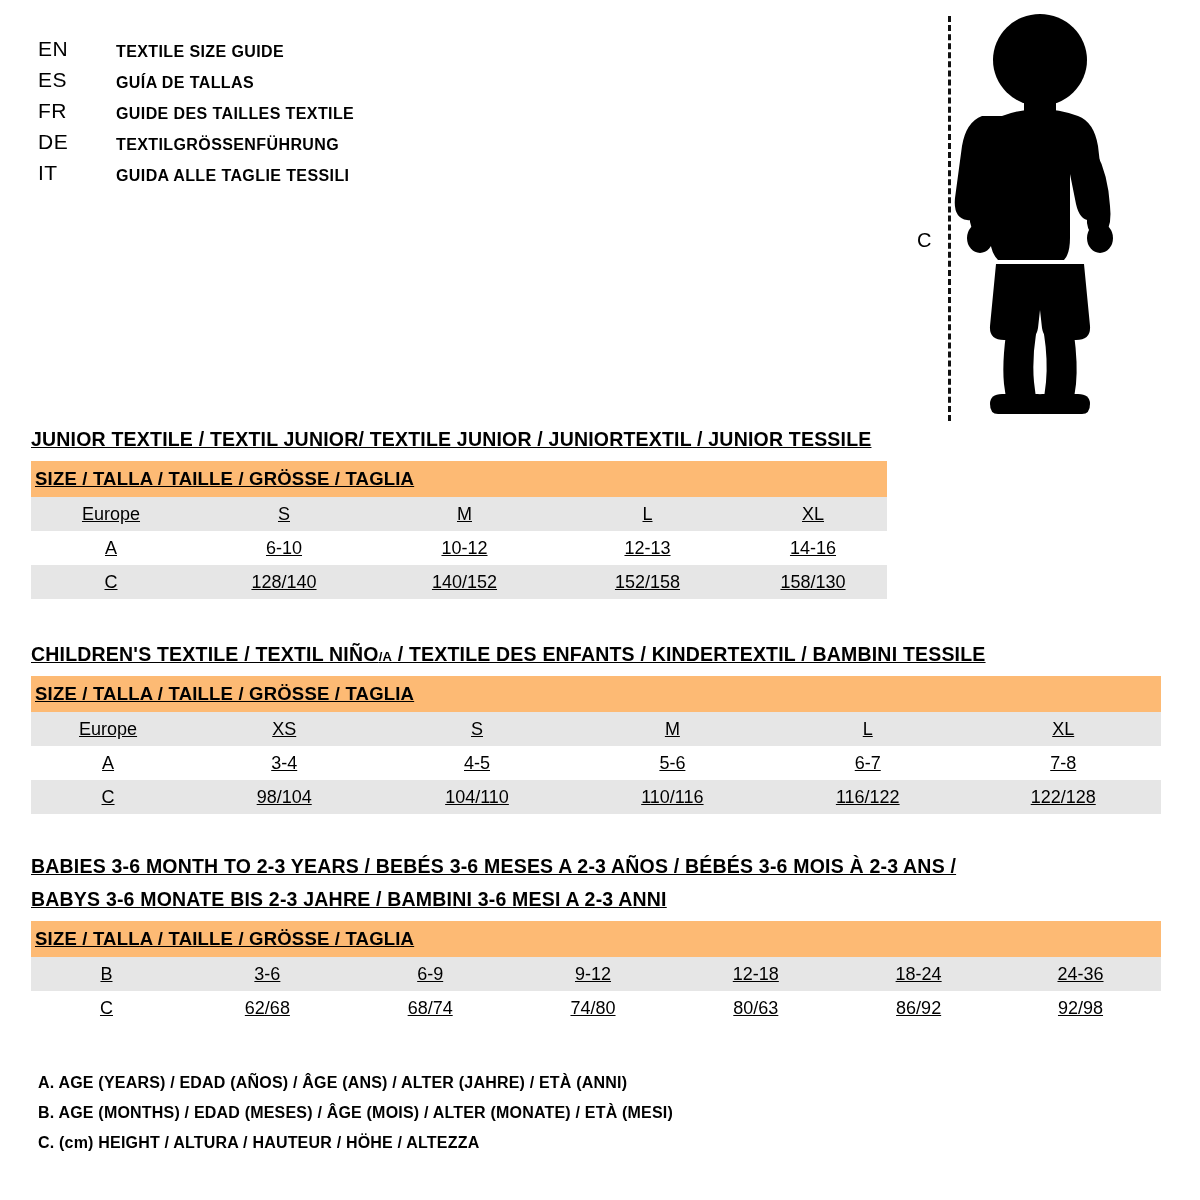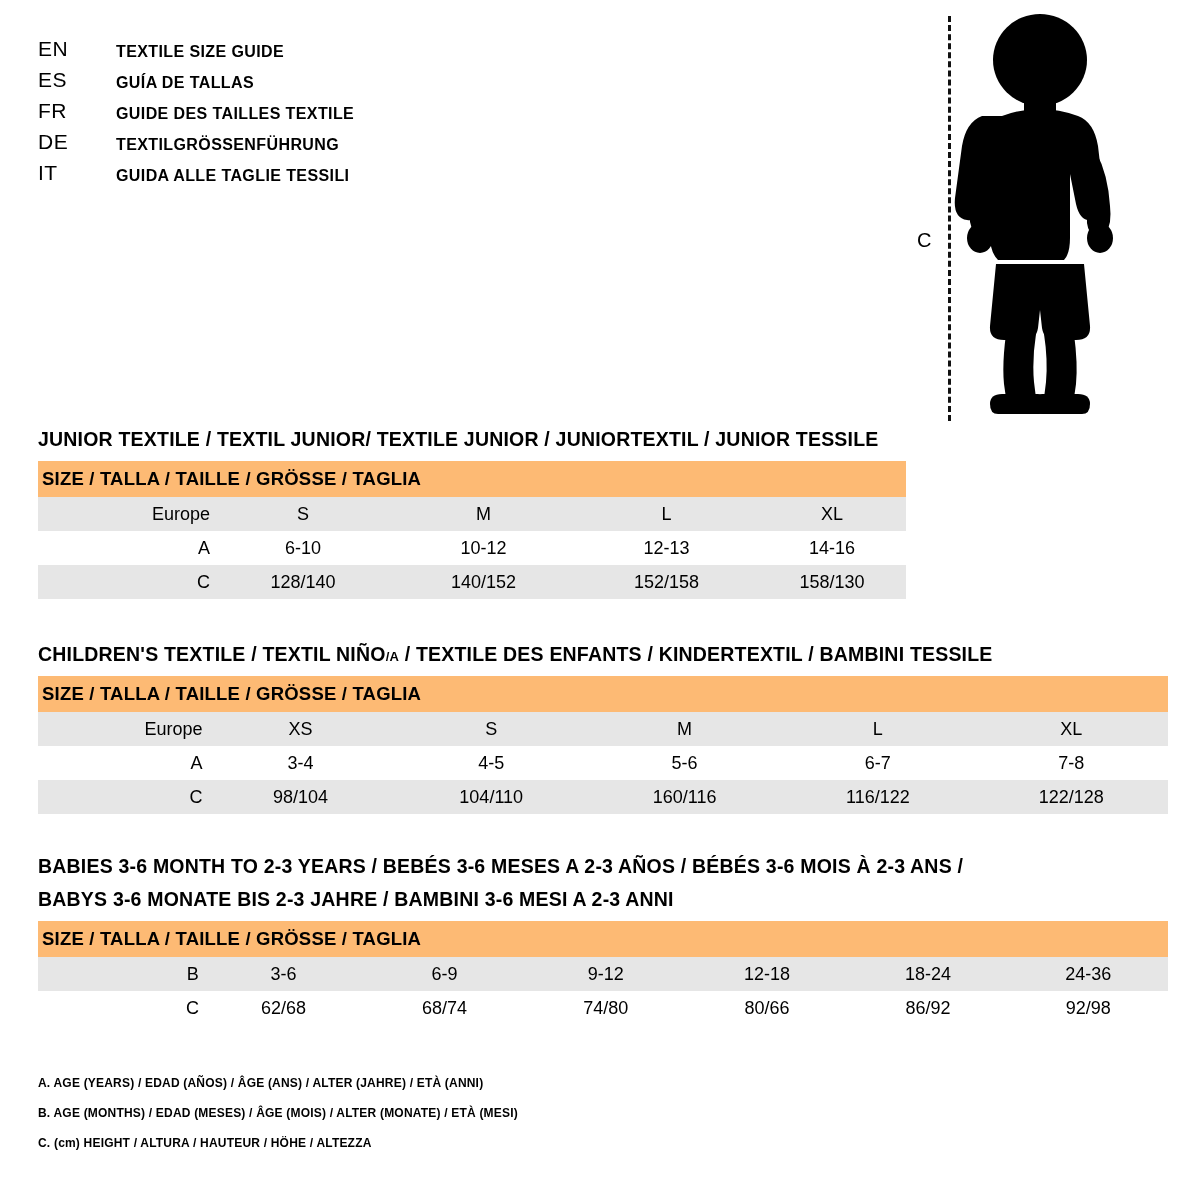--- a/index.html
+++ b/index.html
@@ -67,22 +67,23 @@
   }
   .silhouette {
     position: absolute;
     left: 40px;
     top: 0;
   }
 
   
   .section {
     position: absolute;
-    left: 38px;
+    left: 31px;
     width: 1130px;
+    text-decoration: underline;
   }
   .sec-title {
     font-size: 19.5px;
     font-weight: 700;
     letter-spacing: 0.2px;
     margin-bottom: 10px;
     white-space: nowrap;
   }
   .sec-title .sub {
     font-size: 13px;
@@ -108,39 +109,39 @@
     background: #e6e6e6;
   }
   .rowwhite {
     background: #ffffff;
   }
   td {
     padding: 5px 4px;
     height: 24px;
   }
   td.lbl {
-    text-align: right;
-    padding-left: 12px;
+    text-align: center;
+    padding-left: 0;
     width: 160px;
     font-weight: 400;
   }
   td.val {
     text-align: center;
     font-weight: 400;
   }
 
   
   .footnotes {
     position: absolute;
     left: 38px;
     top: 1068px;
     width: 1100px;
   }
   .fn {
-    font-size: 12px;
+    font-size: 16px;
     font-weight: 700;
     letter-spacing: 0.2px;
     line-height: 30px;
   }
 </style>
 </head>
 <body>
 
 <div class="lang-block">
   <div class="lang-row">
@@ -252,21 +253,21 @@
       <td class="val">3-4</td>
       <td class="val">4-5</td>
       <td class="val">5-6</td>
       <td class="val">6-7</td>
       <td class="val">7-8</td>
     </tr>
     <tr class="rowlight">
       <td class="lbl">C</td>
       <td class="val">98/104</td>
       <td class="val">104/110</td>
-      <td class="val">160/116</td>
+      <td class="val">110/116</td>
       <td class="val">116/122</td>
       <td class="val">122/128</td>
     </tr>
   </tbody>
     </table>
 </div>
 
 <div class="section" style="top:855px;">
   <div class="sec-title">BABIES 3-6 MONTH TO 2-3 YEARS / BEBÉS 3-6 MESES A 2-3 AÑOS / BÉBÉS 3-6 MOIS À 2-3 ANS /</div>
   <div class="sec-title">BABYS 3-6 MONATE BIS 2-3 JAHRE / BAMBINI 3-6 MESI A 2-3 ANNI</div>
@@ -282,21 +283,21 @@
       <td class="val" style="width:162px">9-12</td>
       <td class="val" style="width:162px">12-18</td>
       <td class="val" style="width:162px">18-24</td>
       <td class="val" style="width:160px">24-36</td>
     </tr>
     <tr class="rowwhite">
       <td class="lbl">C</td>
       <td class="val">62/68</td>
       <td class="val">68/74</td>
       <td class="val">74/80</td>
-      <td class="val">80/66</td>
+      <td class="val">80/63</td>
       <td class="val">86/92</td>
       <td class="val">92/98</td>
     </tr>
   </tbody>
     </table>
 </div>
 
 <div class="footnotes">
   <div class="fn">A. AGE (YEARS) / EDAD (AÑOS) / ÂGE (ANS) / ALTER (JAHRE) / ETÀ (ANNI)</div>
   <div class="fn">B. AGE (MONTHS) / EDAD (MESES) / ÂGE (MOIS) / ALTER (MONATE) / ETÀ (MESI)</div>

